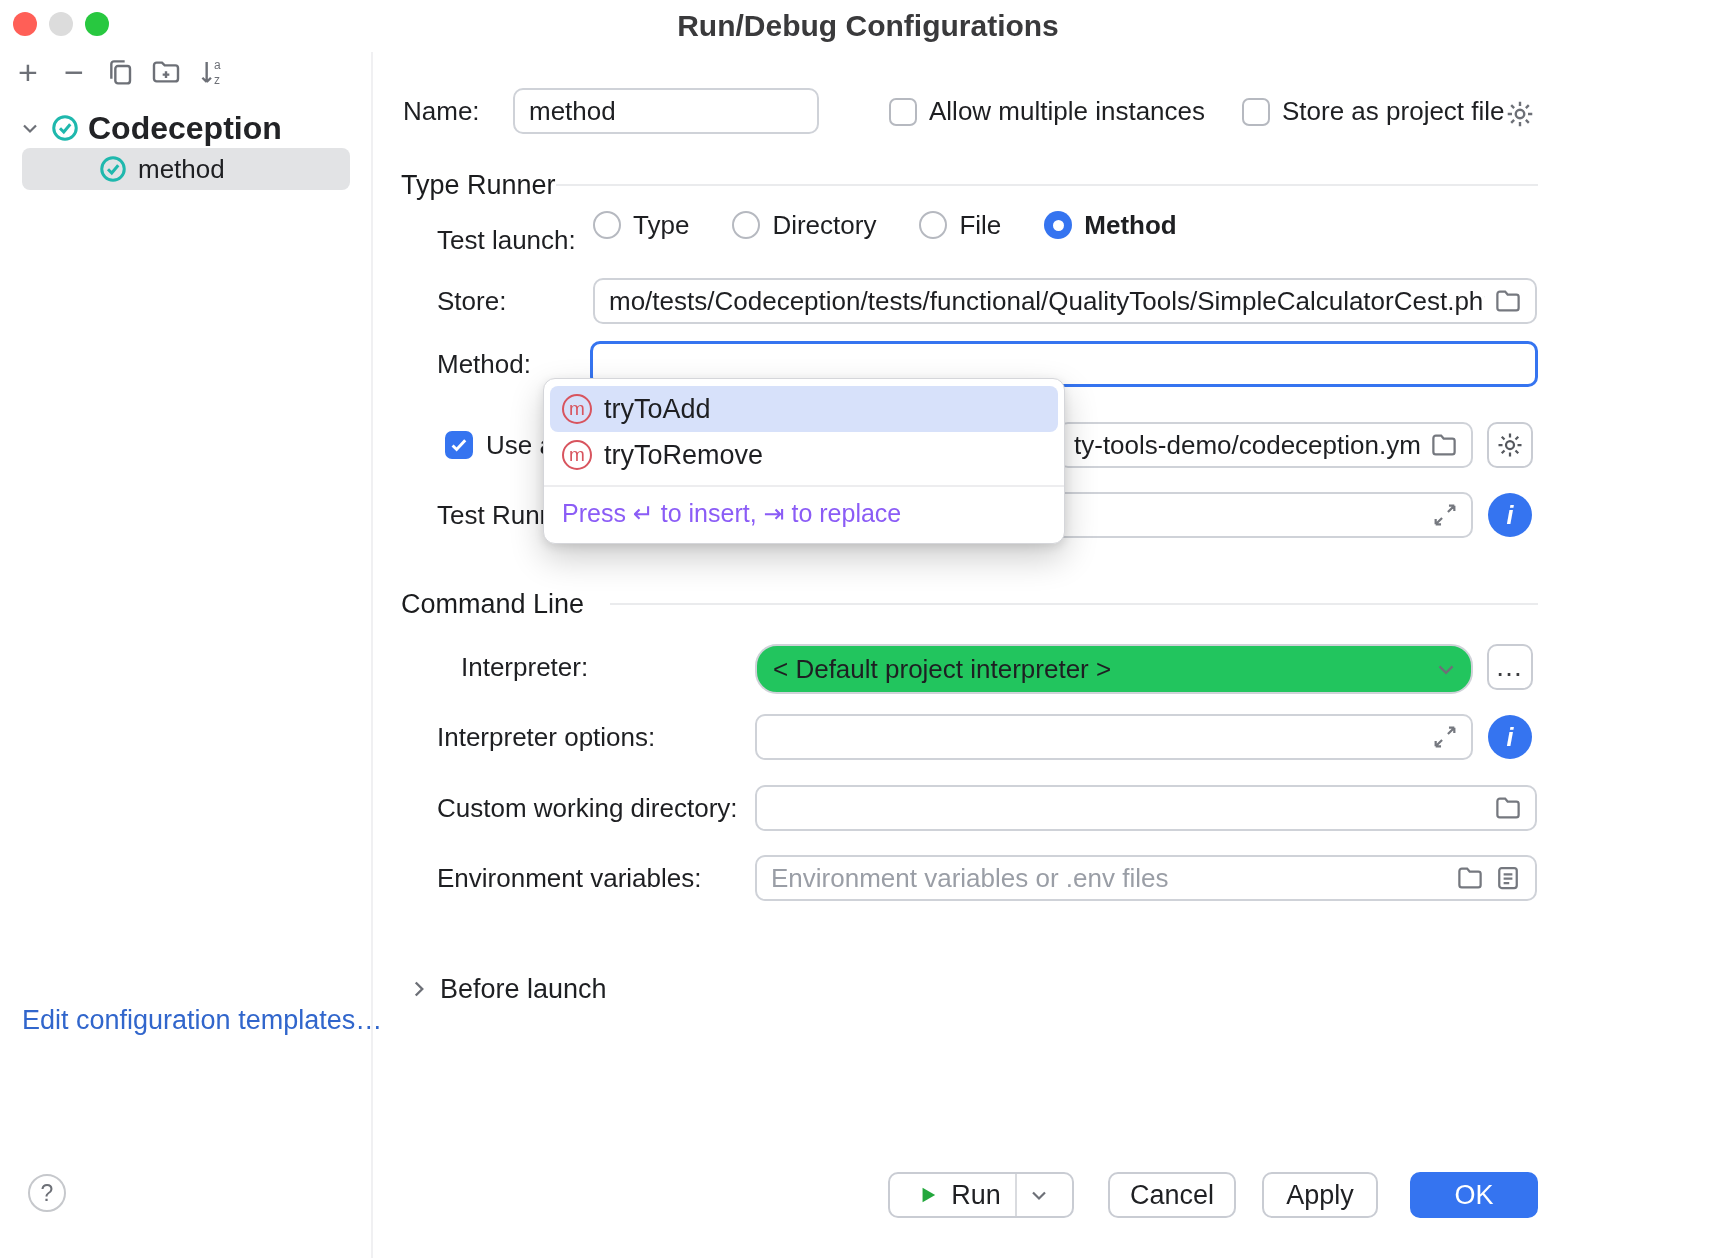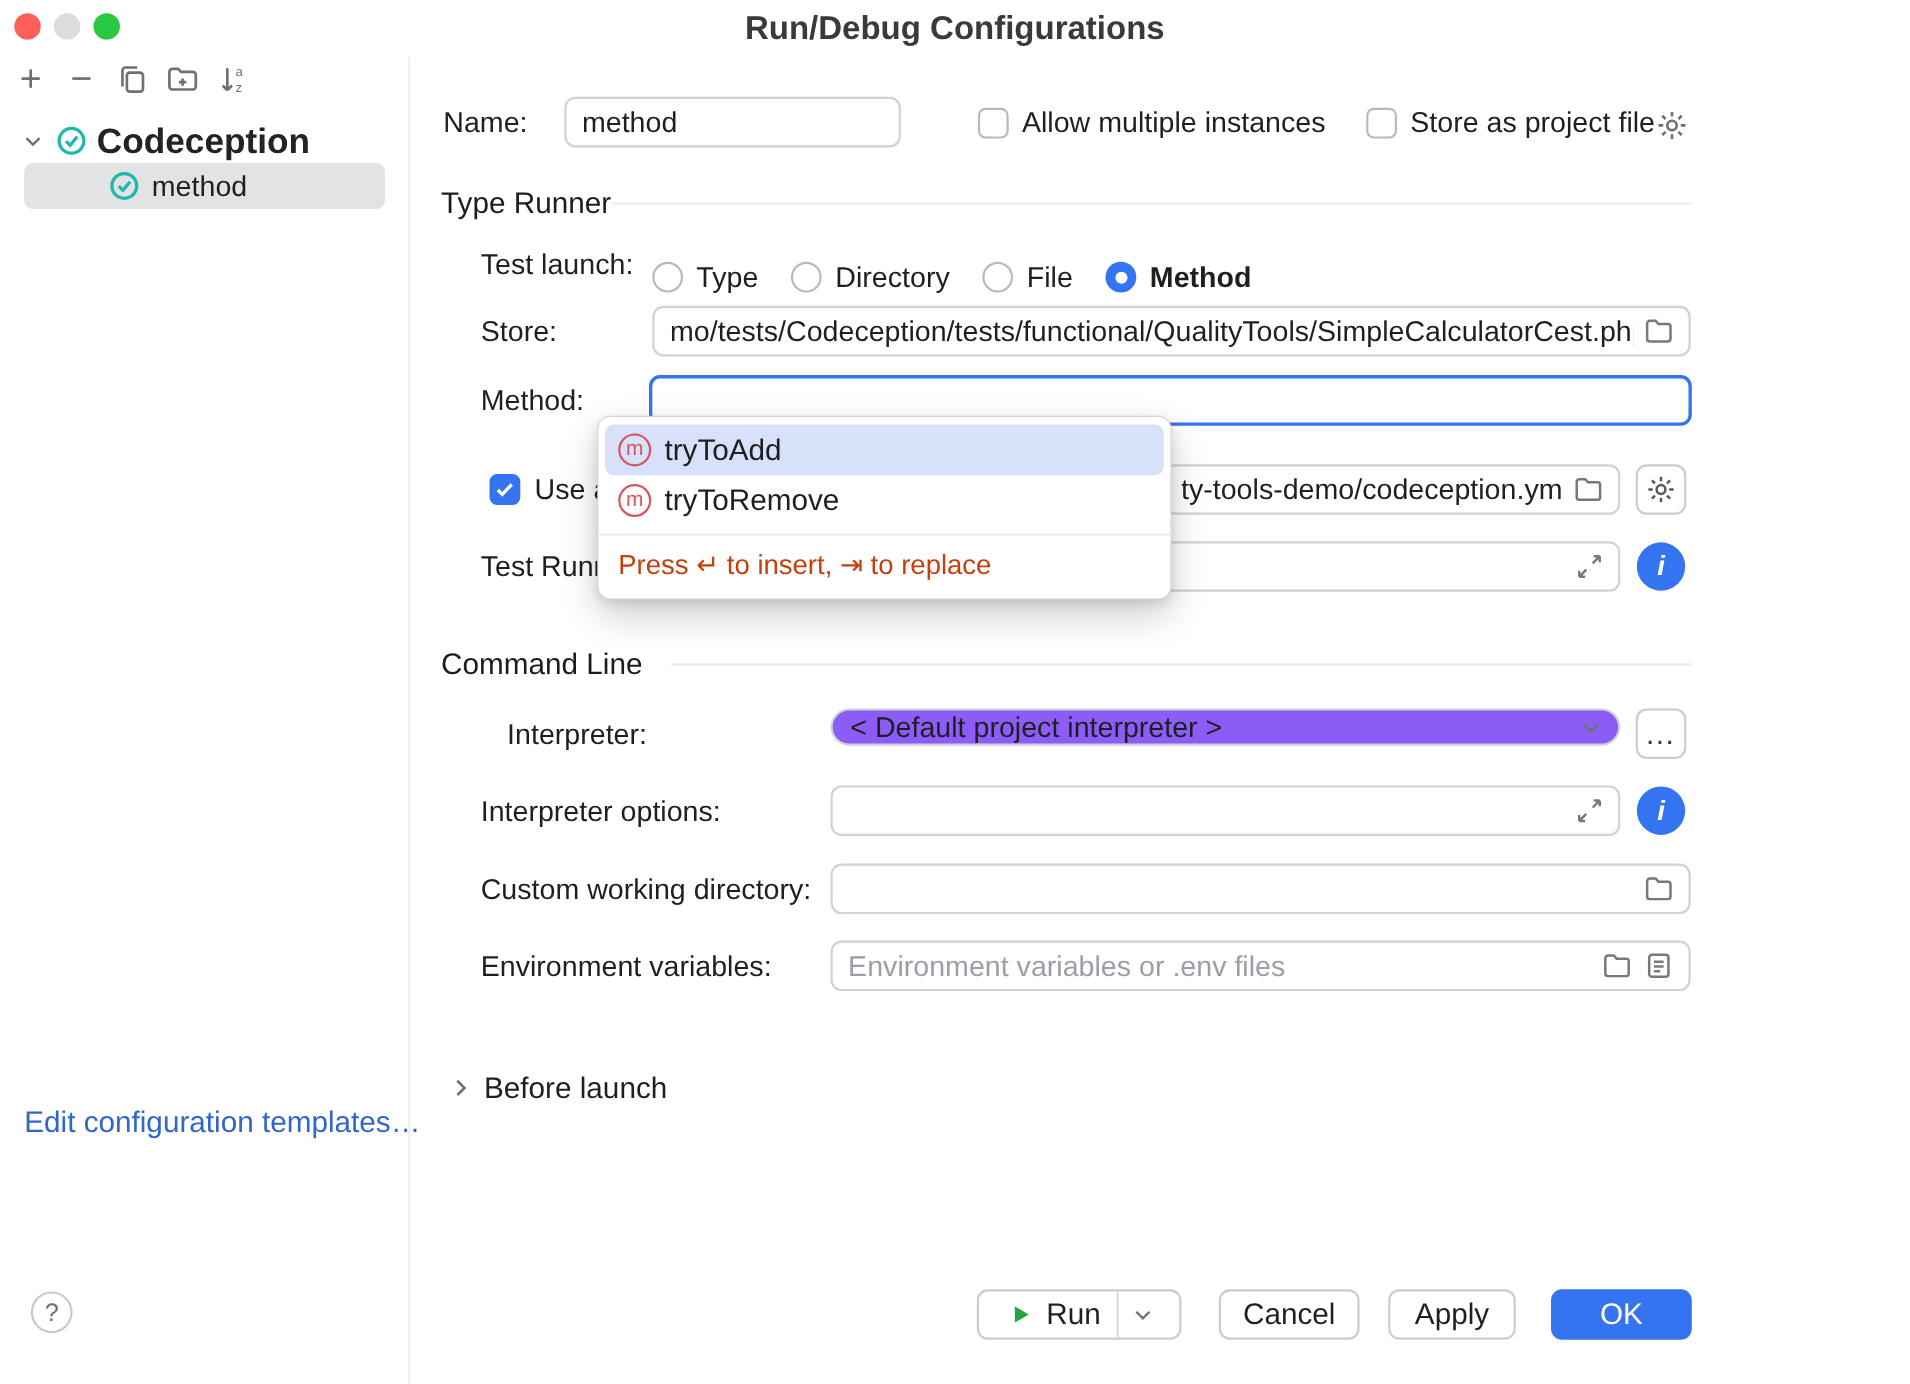--- a/index.html
+++ b/index.html
@@ -33,25 +33,25 @@
   .lbl{position:absolute;line-height:46px;color:#1e1f22;}
   .sect{position:absolute;font-size:27px;color:#1b1c1e;line-height:44px;}
   .sline{position:absolute;height:2px;background:#eaebed;}
 
   
   .field{position:absolute;height:46px;border:2px solid #cfd2d8;border-radius:10px;background:#fff;
     display:flex;align-items:center;gap:8px;padding:0 12px 0 14px;box-sizing:border-box;}
   .field input{border:none;outline:none;flex:1;min-width:0;font:inherit;color:#1e1f22;background:transparent;padding:0;}
   .field input::placeholder{color:#9a9ea6;}
   .field.focus{border:3px solid #3574F0;}
-  .combo{position:absolute;height:34px;border:2px solid #cfd2d8;border-radius:22px;background:#8b5cf6;
+  .combo{position:absolute;height:50px;border:2px solid #cfd2d8;border-radius:22px;background:#22c55e;
     display:flex;align-items:center;justify-content:space-between;padding:0 12px 0 16px;box-sizing:border-box;}
 
   
-  .radios{left:593px;top:229px;height:46px;display:flex;align-items:center;gap:30px;}
+  .radios{left:593px;top:202px;height:46px;display:flex;align-items:center;gap:43px;}
   .radio{display:flex;align-items:center;gap:12px;}
   .rc{width:28px;height:28px;border-radius:50%;border:2.5px solid #b6b9c0;background:#fff;box-sizing:border-box;
       display:flex;align-items:center;justify-content:center;flex:none;}
   .rc.sel{border:none;background:#3574F0;}
   .rc.sel::after{content:"";width:11px;height:11px;border-radius:50%;background:#fff;}
   .radio.sel-label span{font-weight:700;}
   .cb{position:absolute;width:28px;height:28px;border:2.5px solid #b6b9c0;border-radius:7px;background:#fff;box-sizing:border-box;}
   .cb.checked{background:#3574F0;border-color:#3574F0;display:flex;align-items:center;justify-content:center;}
 
   .sqbtn{position:absolute;width:46px;height:46px;border:2px solid #c9ccd3;border-radius:10px;background:#fff;
@@ -60,21 +60,21 @@
     display:flex;align-items:center;justify-content:center;font-size:25px;font-weight:700;font-style:italic;}
   .dots{font-size:28px;color:#3c3d40;letter-spacing:2px;line-height:1;}
 
   
   .popup{position:absolute;left:543px;top:378px;width:522px;background:#fff;border:1px solid #d5d6da;border-radius:12px;
     box-shadow:0 14px 34px rgba(0,0,0,.20),0 3px 10px rgba(0,0,0,.10);z-index:20;padding:7px 6px 0;box-sizing:border-box;}
   .pitem{height:46px;border-radius:8px;display:flex;align-items:center;gap:12px;padding:0 12px;font-size:27px;color:#1e1f22;}
   .pitem.sel{background:#d7e1fa;}
   .micon{width:30px;height:30px;border-radius:50%;border:2px solid #d8545e;color:#d8545e;box-sizing:border-box;
     display:flex;align-items:center;justify-content:center;font-size:19px;flex:none;}
-  .phint{margin:7px -6px 1px;border-top:2px solid #ededef;padding:12px 18px 14px;color:#c2410c;font-size:25px;}
+  .phint{margin:7px -6px 1px;border-top:2px solid #ededef;padding:12px 18px 14px;color:#8b5cf6;font-size:25px;}
 
   
   .help{left:28px;top:1174px;width:38px;height:38px;border:2px solid #c6c8cc;border-radius:50%;box-sizing:border-box;
     display:flex;align-items:center;justify-content:center;color:#6d7077;font-size:23px;}
   .btn{position:absolute;height:46px;border:2px solid #c9ccd3;border-radius:10px;background:#fff;
     font:inherit;font-size:27px;color:#1f2023;display:flex;align-items:center;justify-content:center;box-sizing:border-box;}
   .btn-primary{background:#3574F0;border-color:#3574F0;color:#fff;}
   .runbtn{padding:0;align-items:stretch;}
   .run-main{display:flex;align-items:center;gap:10px;padding:0 14px;}
   .run-div{width:2px;background:#d9dbdf;}

